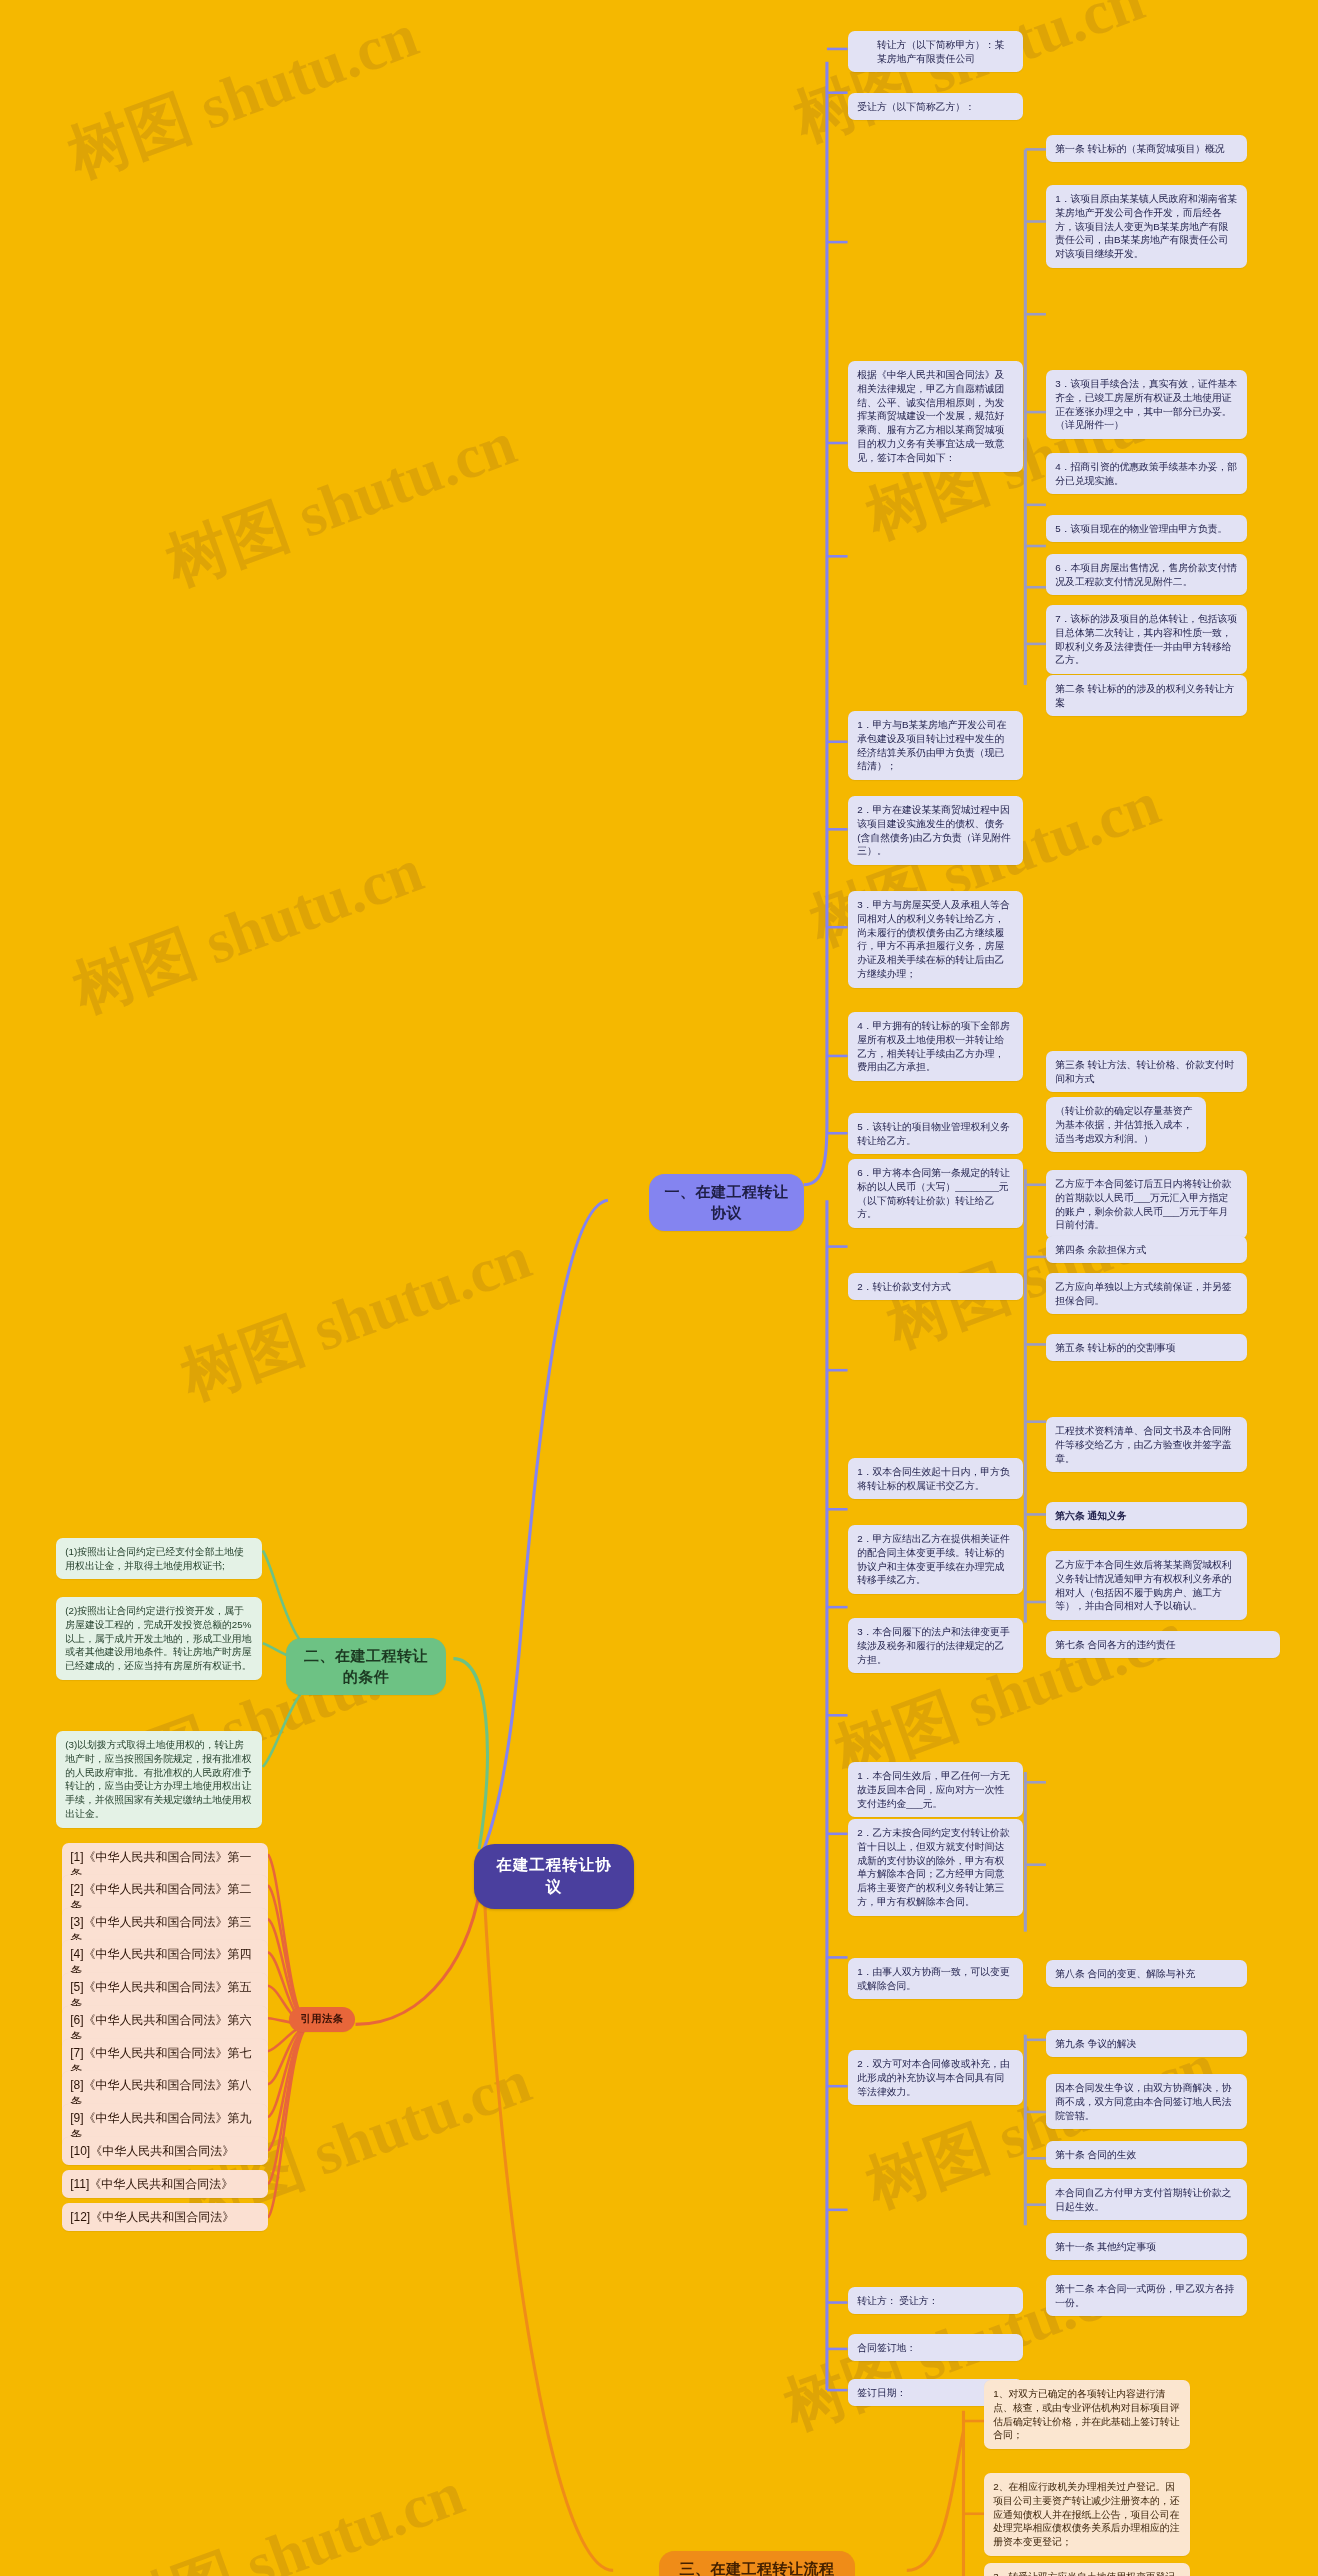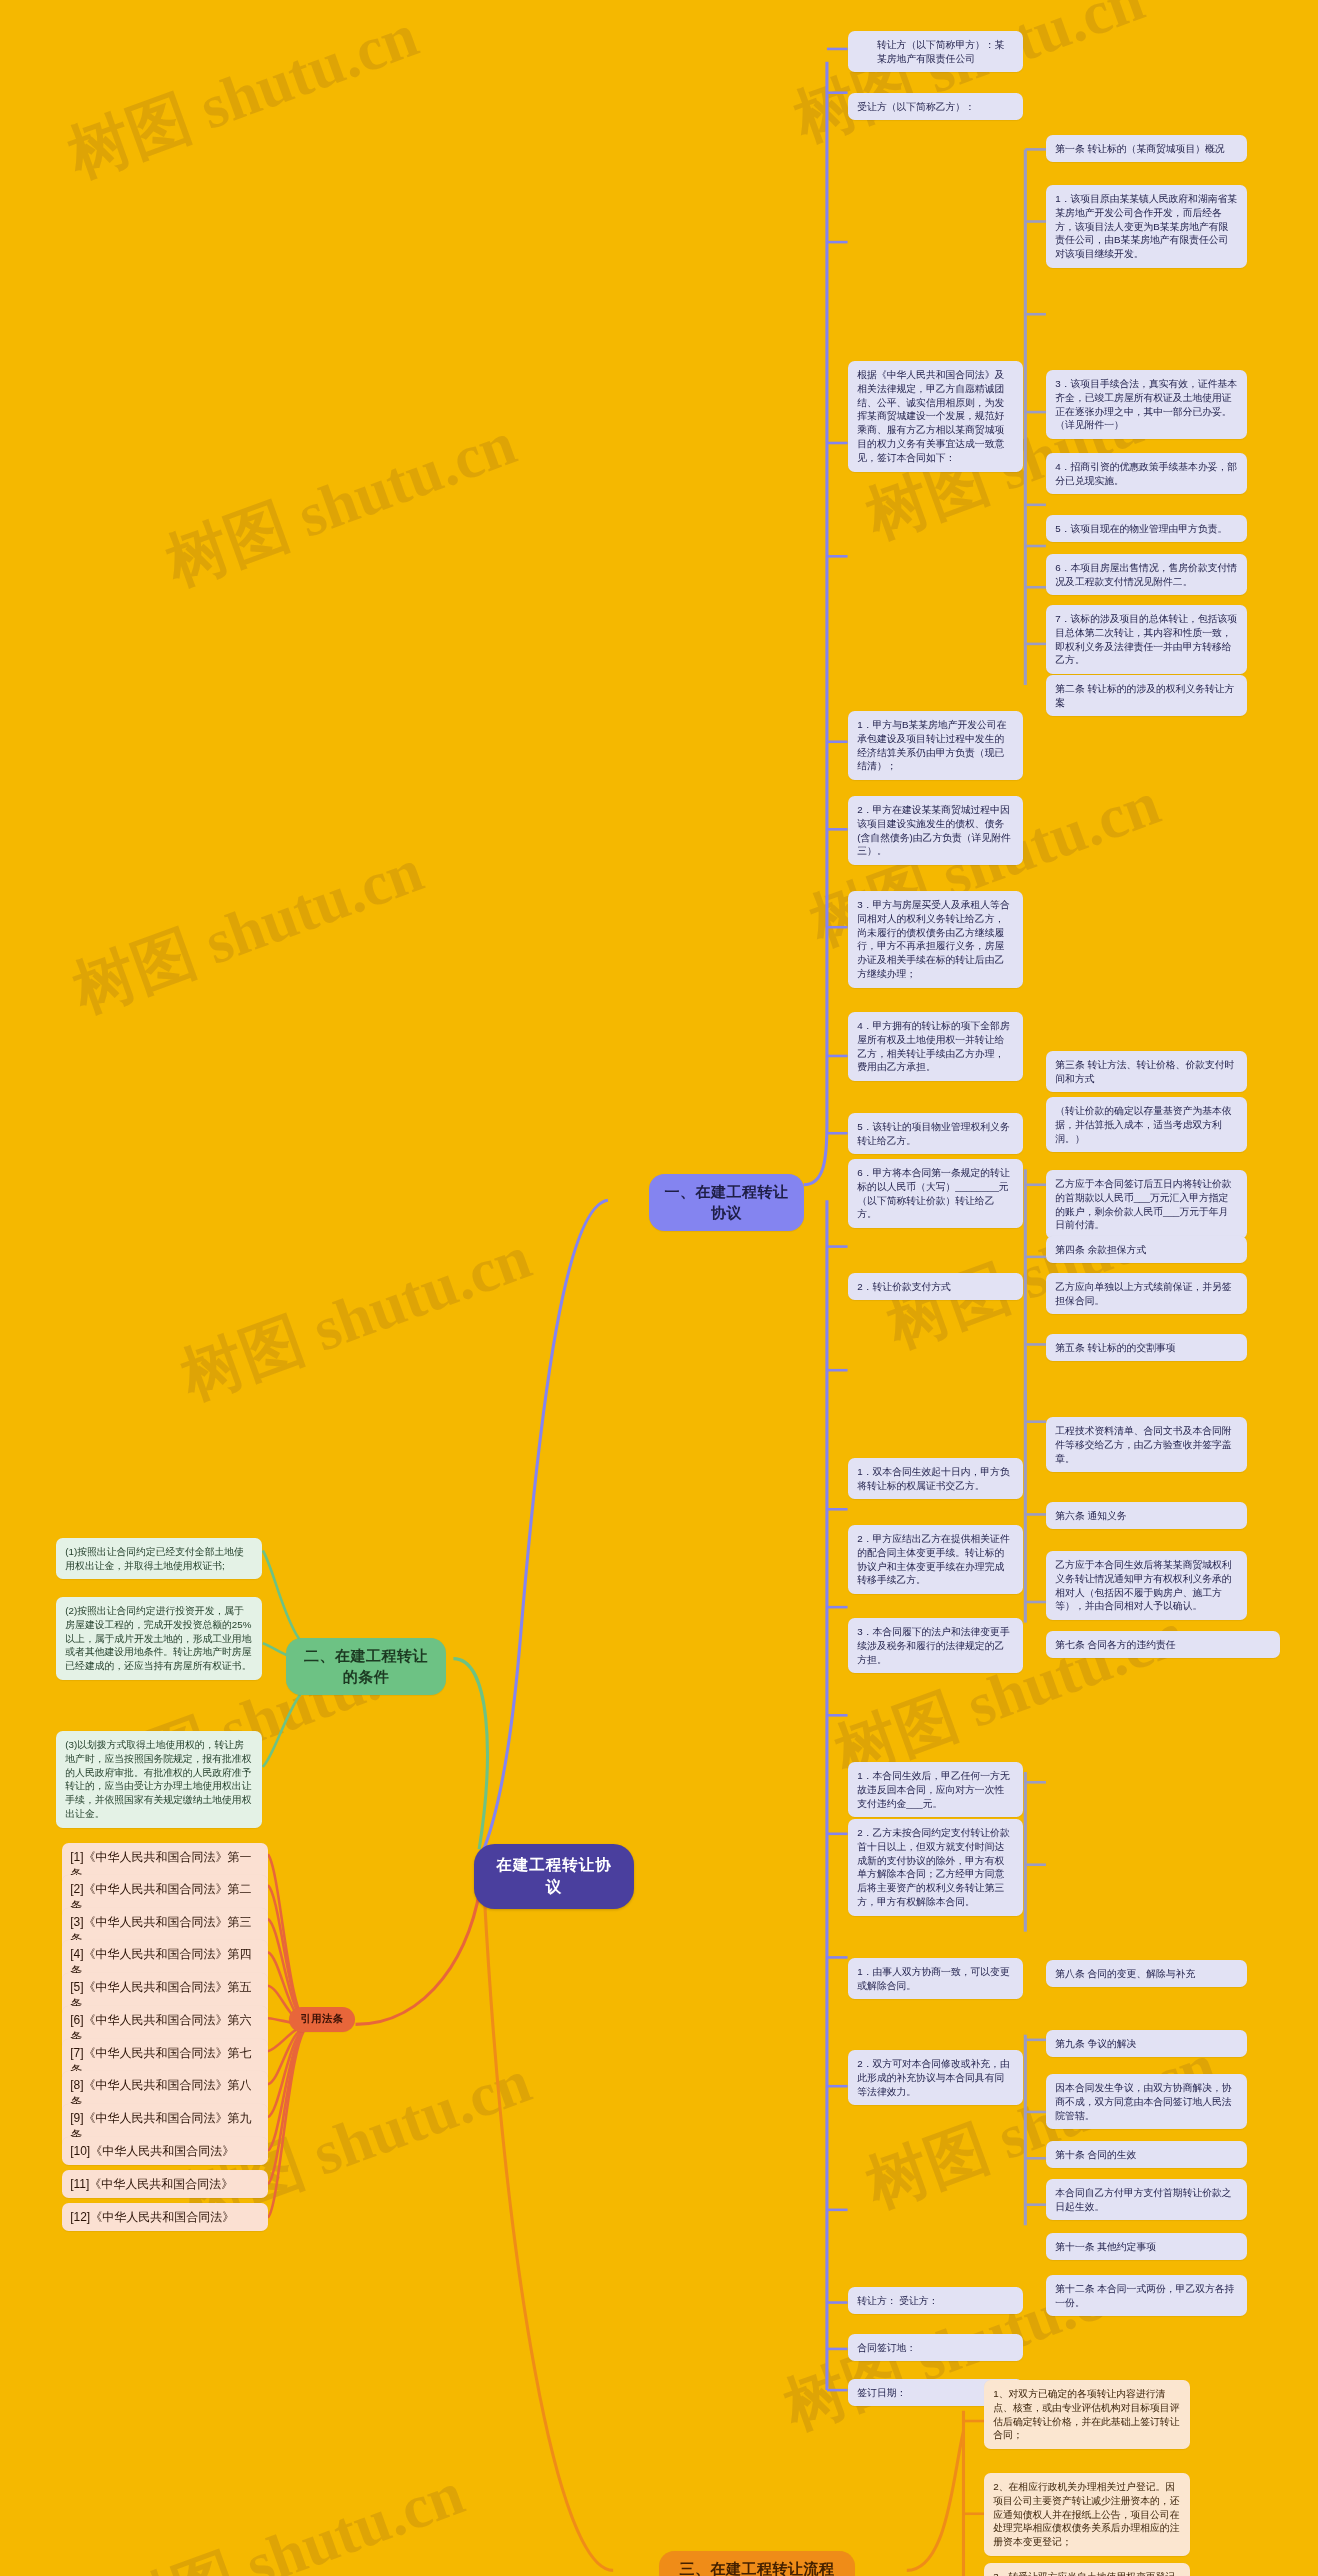--- a/index.html
+++ b/index.html
@@ -245,32 +245,32 @@
   <div class="node leaf" style="left:1046px; top:185px; width:201px;">1．该项目原由某某镇人民政府和湖南省某某房地产开发公司合作开发，而后经各方，该项目法人变更为B某某房地产有限责任公司，由B某某房地产有限责任公司对该项目继续开发。</div>
   <div class="node leaf" style="left:1046px; top:370px; width:201px;">3．该项目手续合法，真实有效，证件基本齐全，已竣工房屋所有权证及土地使用证正在逐张办理之中，其中一部分已办妥。（详见附件一）</div>
   <div class="node leaf" style="left:1046px; top:453px; width:201px;">4．招商引资的优惠政策手续基本办妥，部分已兑现实施。</div>
   <div class="node leaf" style="left:1046px; top:515px; width:201px;">5．该项目现在的物业管理由甲方负责。</div>
   <div class="node leaf" style="left:1046px; top:554px; width:201px;">6．本项目房屋出售情况，售房价款支付情况及工程款支付情况见附件二。</div>
   <div class="node leaf" style="left:1046px; top:605px; width:201px;">7．该标的涉及项目的总体转让，包括该项目总体第二次转让，其内容和性质一致，即权利义务及法律责任一并由甲方转移给乙方。</div>
 
   <div class="node leaf" style="left:1046px; top:675px; width:201px;">第二条 转让标的的涉及的权利义务转让方案</div>
 
   <div class="node leaf" style="left:1046px; top:1051px; width:201px;">第三条 转让方法、转让价格、价款支付时间和方式</div>
-  <div class="node leaf" style="left:1046px; top:1097px; width:201px;">（转让价款的确定以存量基资产为基本依据，并估算抵入成本，适当考虑双方利润。）</div>
+  <div class="node leaf" style="left:1046px; top:1097px; width:160px;border-radius:8px;">（转让价款的确定以存量基资产为基本依据，并估算抵入成本，适当考虑双方利润。）</div>
 
   <div class="node leaf" style="left:1046px; top:1170px; width:201px;">乙方应于本合同签订后五日内将转让价款的首期款以人民币___万元汇入甲方指定的账户，剩余价款人民币___万元于年月日前付清。</div>
 
   <div class="node leaf" style="left:1046px; top:1236px; width:201px;">第四条 余款担保方式</div>
 
   <div class="node leaf" style="left:1046px; top:1273px; width:201px;">乙方应向单独以上方式续前保证，并另签担保合同。</div>
 
   <div class="node leaf" style="left:1046px; top:1334px; width:201px;">第五条 转让标的的交割事项</div>
   <div class="node leaf" style="left:1046px; top:1417px; width:201px;">工程技术资料清单、合同文书及本合同附件等移交给乙方，由乙方验查收并签字盖章。</div>
 
-  <div class="node leaf" style="left:1046px; top:1502px; width:201px;">第六条 通知义务</div>
+  <div class="node leaf" style="left:1046px; top:1502px; width:201px;font-weight:bold;">第六条 通知义务</div>
   <div class="node leaf" style="left:1046px; top:1551px; width:201px;">乙方应于本合同生效后将某某商贸城权利义务转让情况通知甲方有权权利义务承的相对人（包括因不履于购房户、施工方等），并由合同相对人予以确认。</div>
 
   <div class="node leaf" style="left:1046px; top:1631px; width:234px;">第七条 合同各方的违约责任</div>
 
   <div class="node leaf" style="left:1046px; top:1960px; width:201px;">第八条 合同的变更、解除与补充</div>
 
   <div class="node leaf" style="left:1046px; top:2030px; width:201px;">第九条 争议的解决</div>
   <div class="node leaf" style="left:1046px; top:2074px; width:201px;">因本合同发生争议，由双方协商解决，协商不成，双方同意由本合同签订地人民法院管辖。</div>
 
   <div class="node leaf" style="left:1046px; top:2141px; width:201px;">第十条 合同的生效</div>

